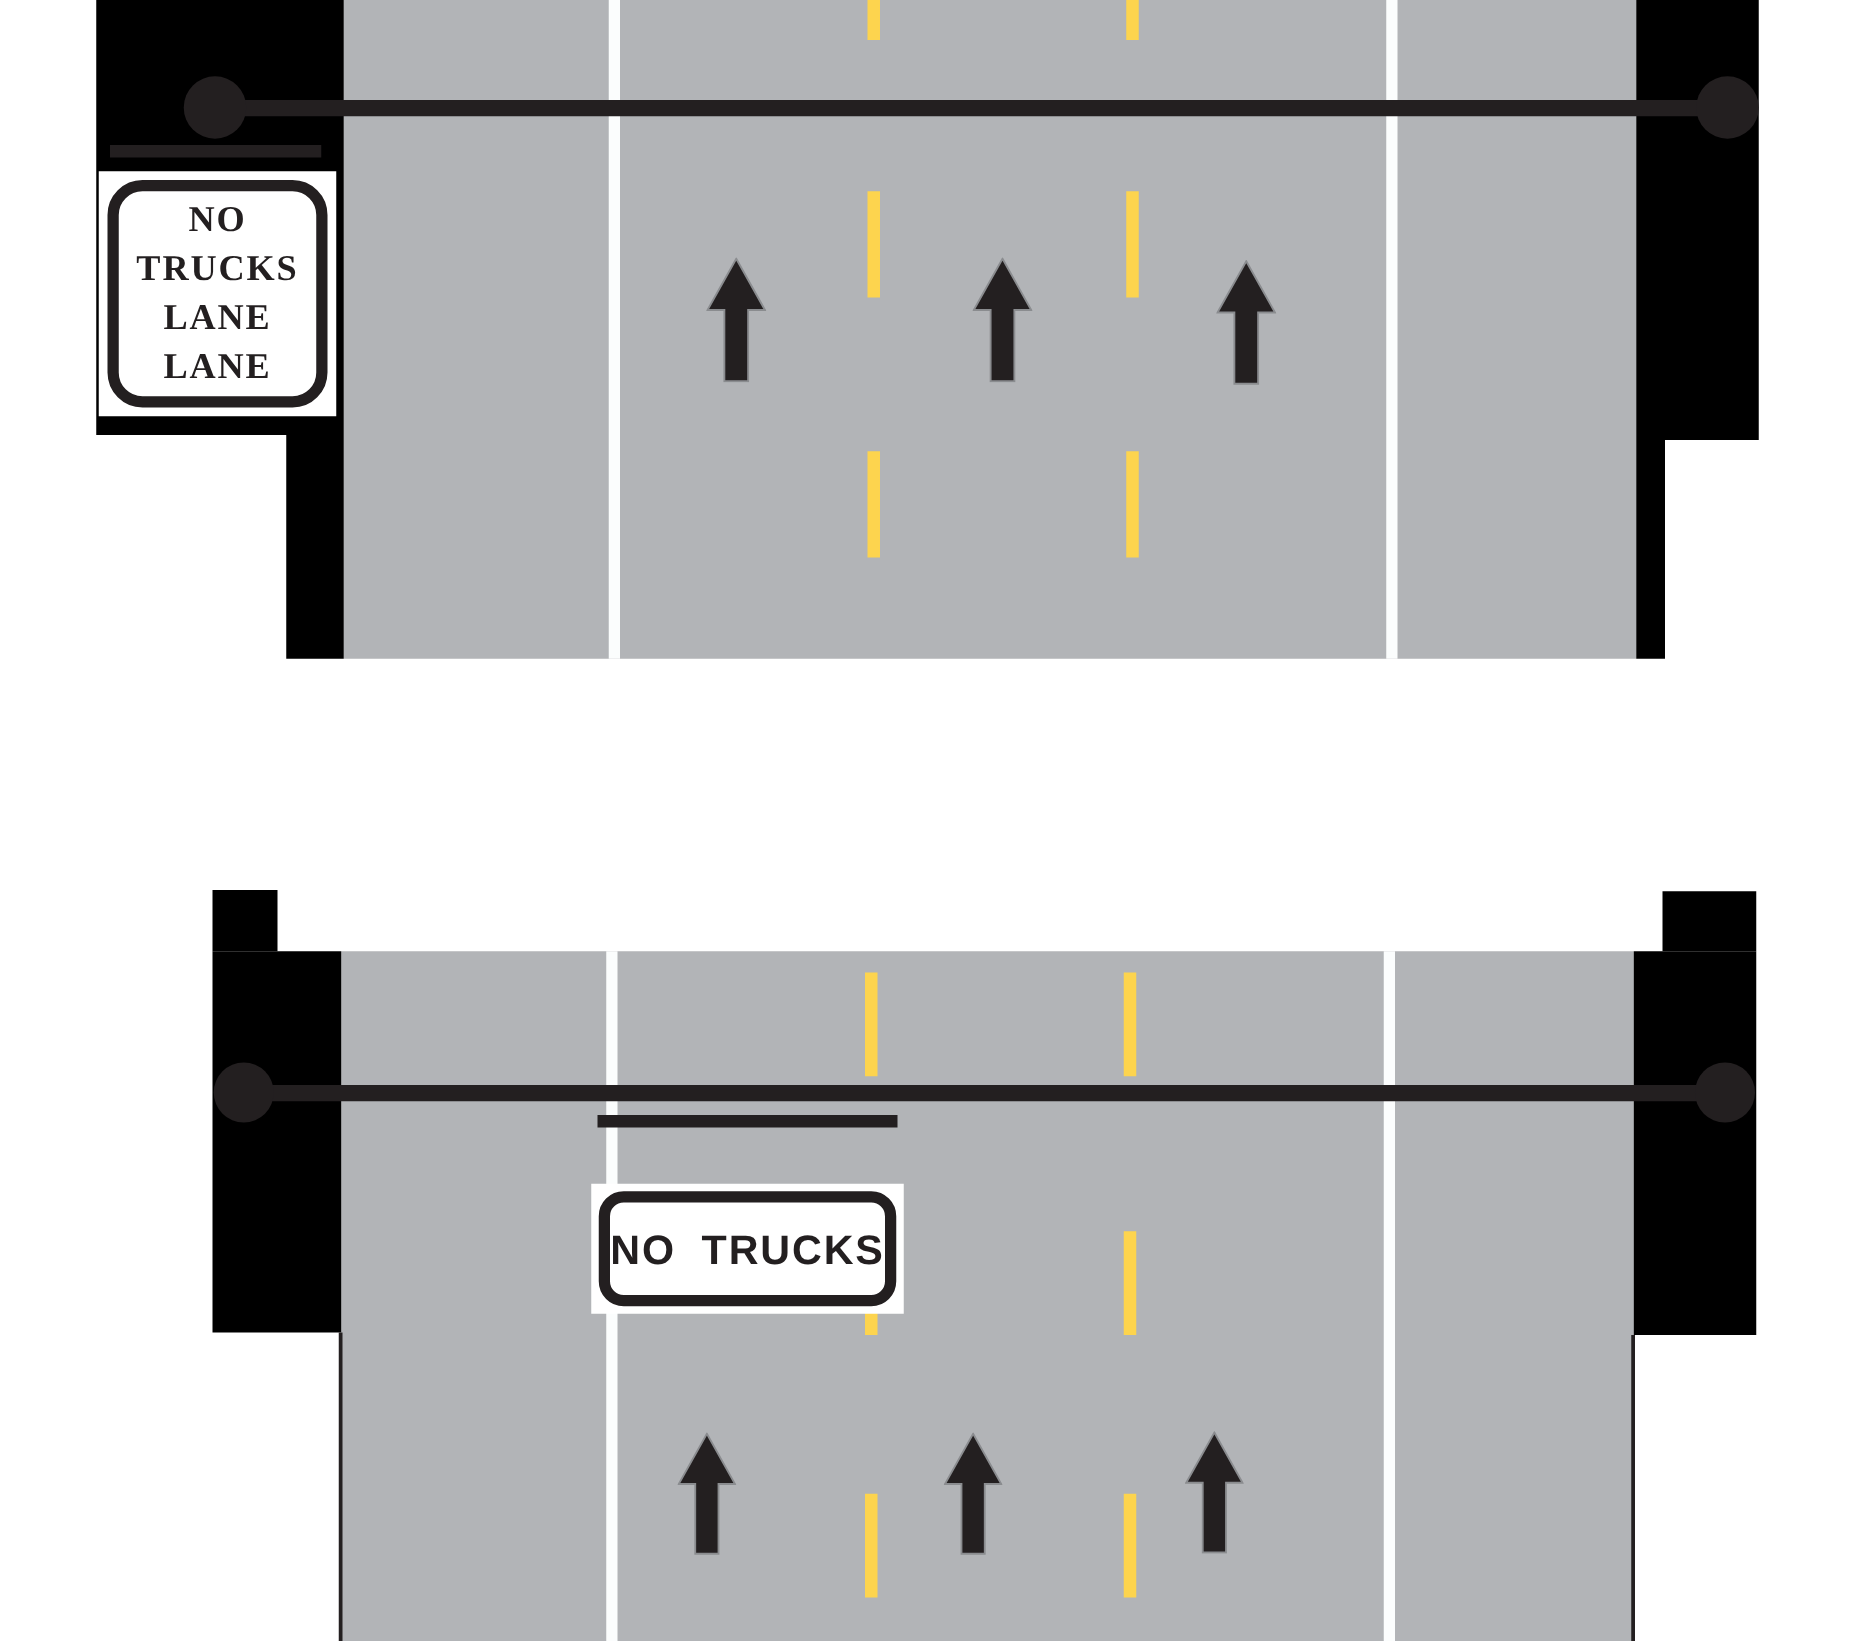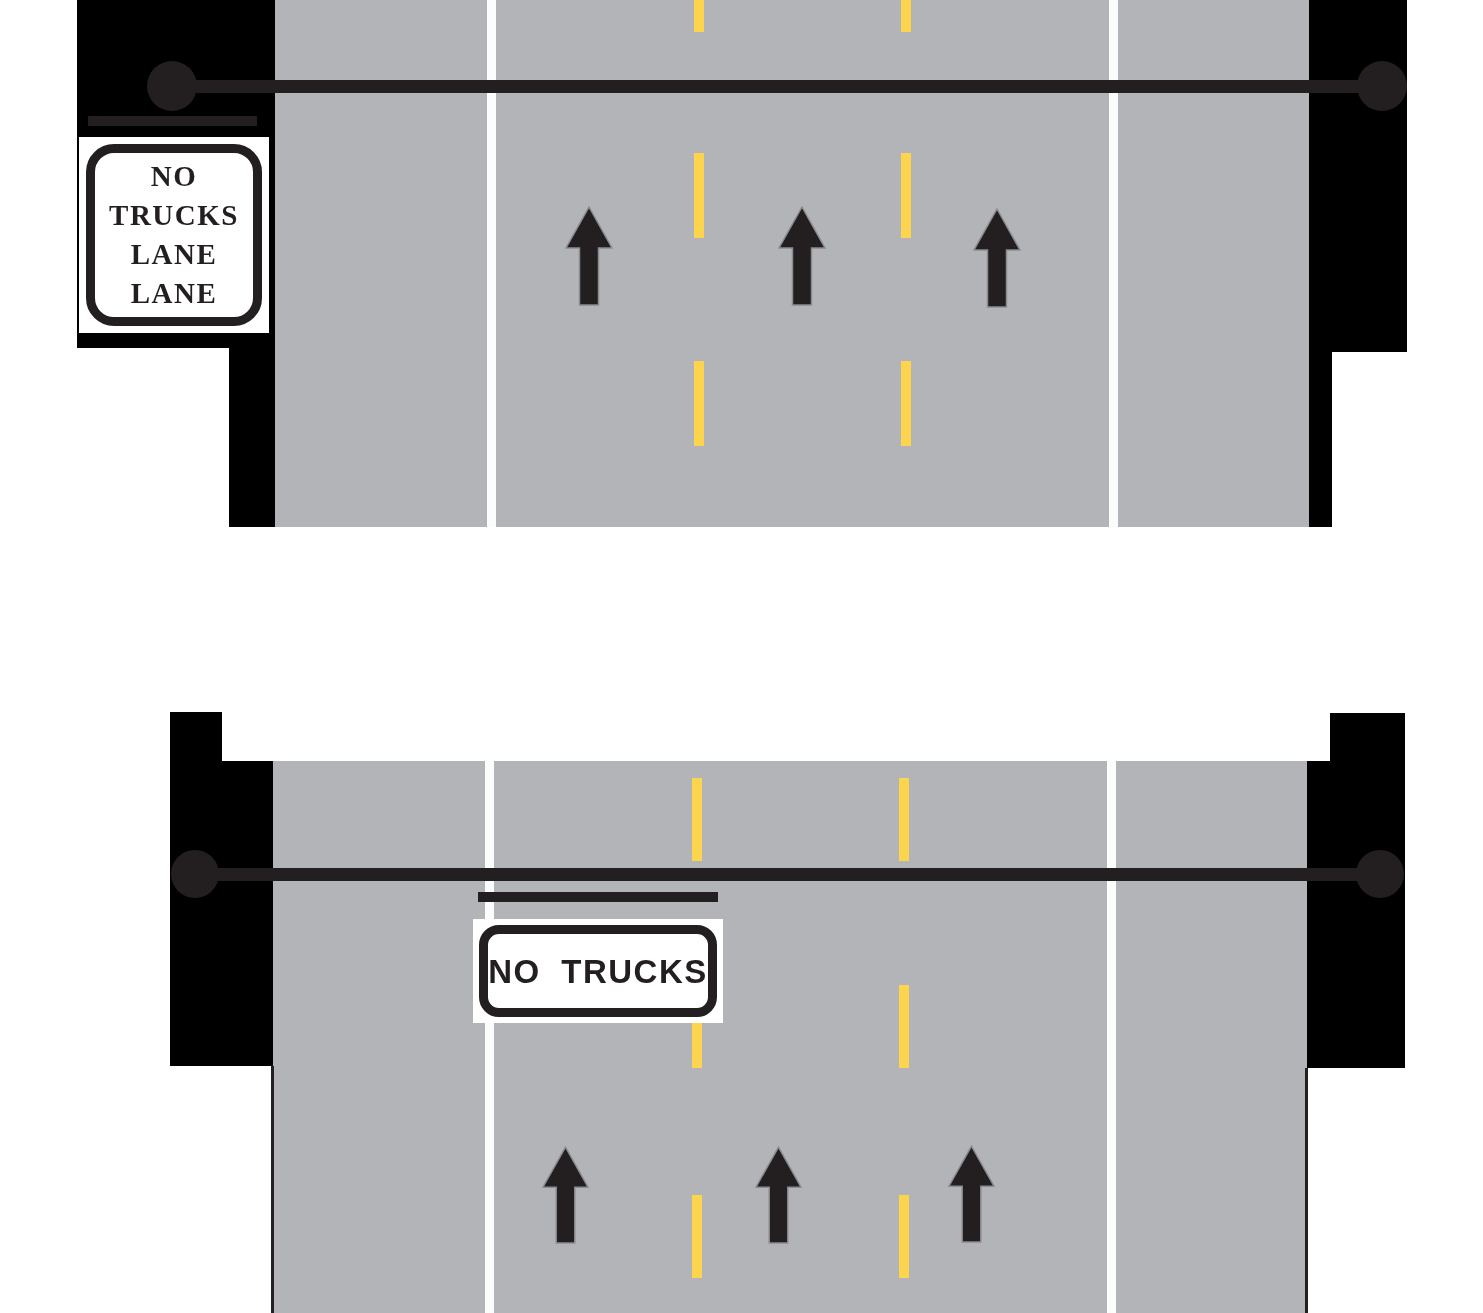--- a/index.html
+++ b/index.html
@@ -137,20 +137,20 @@
       </svg>
     <svg class="abs arrow" style="left:948px;top:1145px;" width="47" height="98" viewBox="0 0 48 100">
         <polygon points="24,1 47,42 33.5,42 33.5,99 14.5,99 14.5,42 1,42"></polygon>
       </svg>
 
     <div class="abs wire" style="left:195px;top:868px;width:1185px;"></div>
     <div class="abs wire-end" style="left:171px;top:850px;width:48px;height:48px;"></div>
     <div class="abs wire-end" style="left:1356px;top:850px;width:48px;height:48px;"></div>
 
     <div class="abs support-bar" style="left:478px;top:892px;width:240px;"></div>
-    <div class="abs sign-panel sign-bottom" style="left:473px;top:919px;width:250px;height:104px;">
+    <div class="abs sign-panel sign-bottom" style="left:473px;top:947px;width:250px;height:104px;">
       <div class="sign-inner">
         <div>NO TRUCKS</div>
       </div>
     </div>
   </div>
 
 </div>
 
 </body></html>

